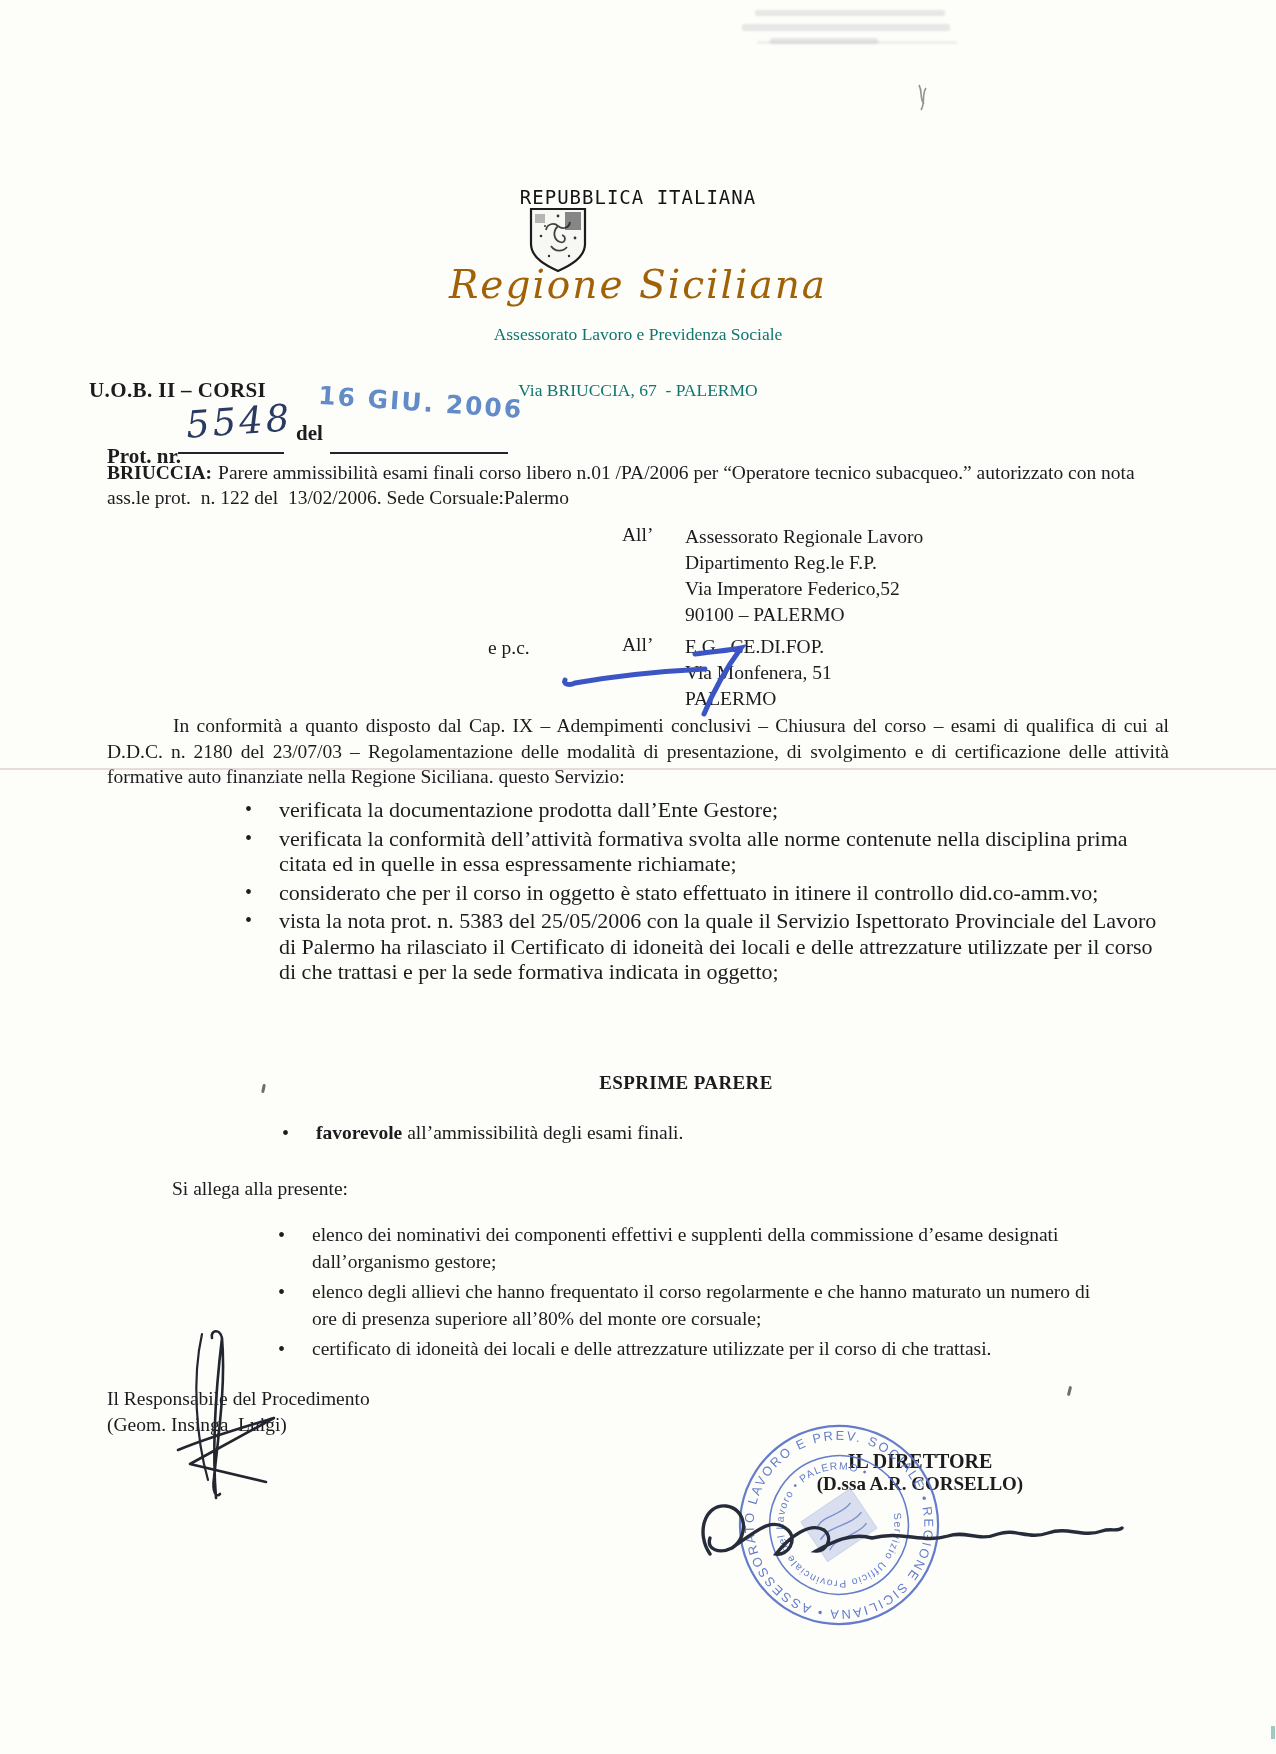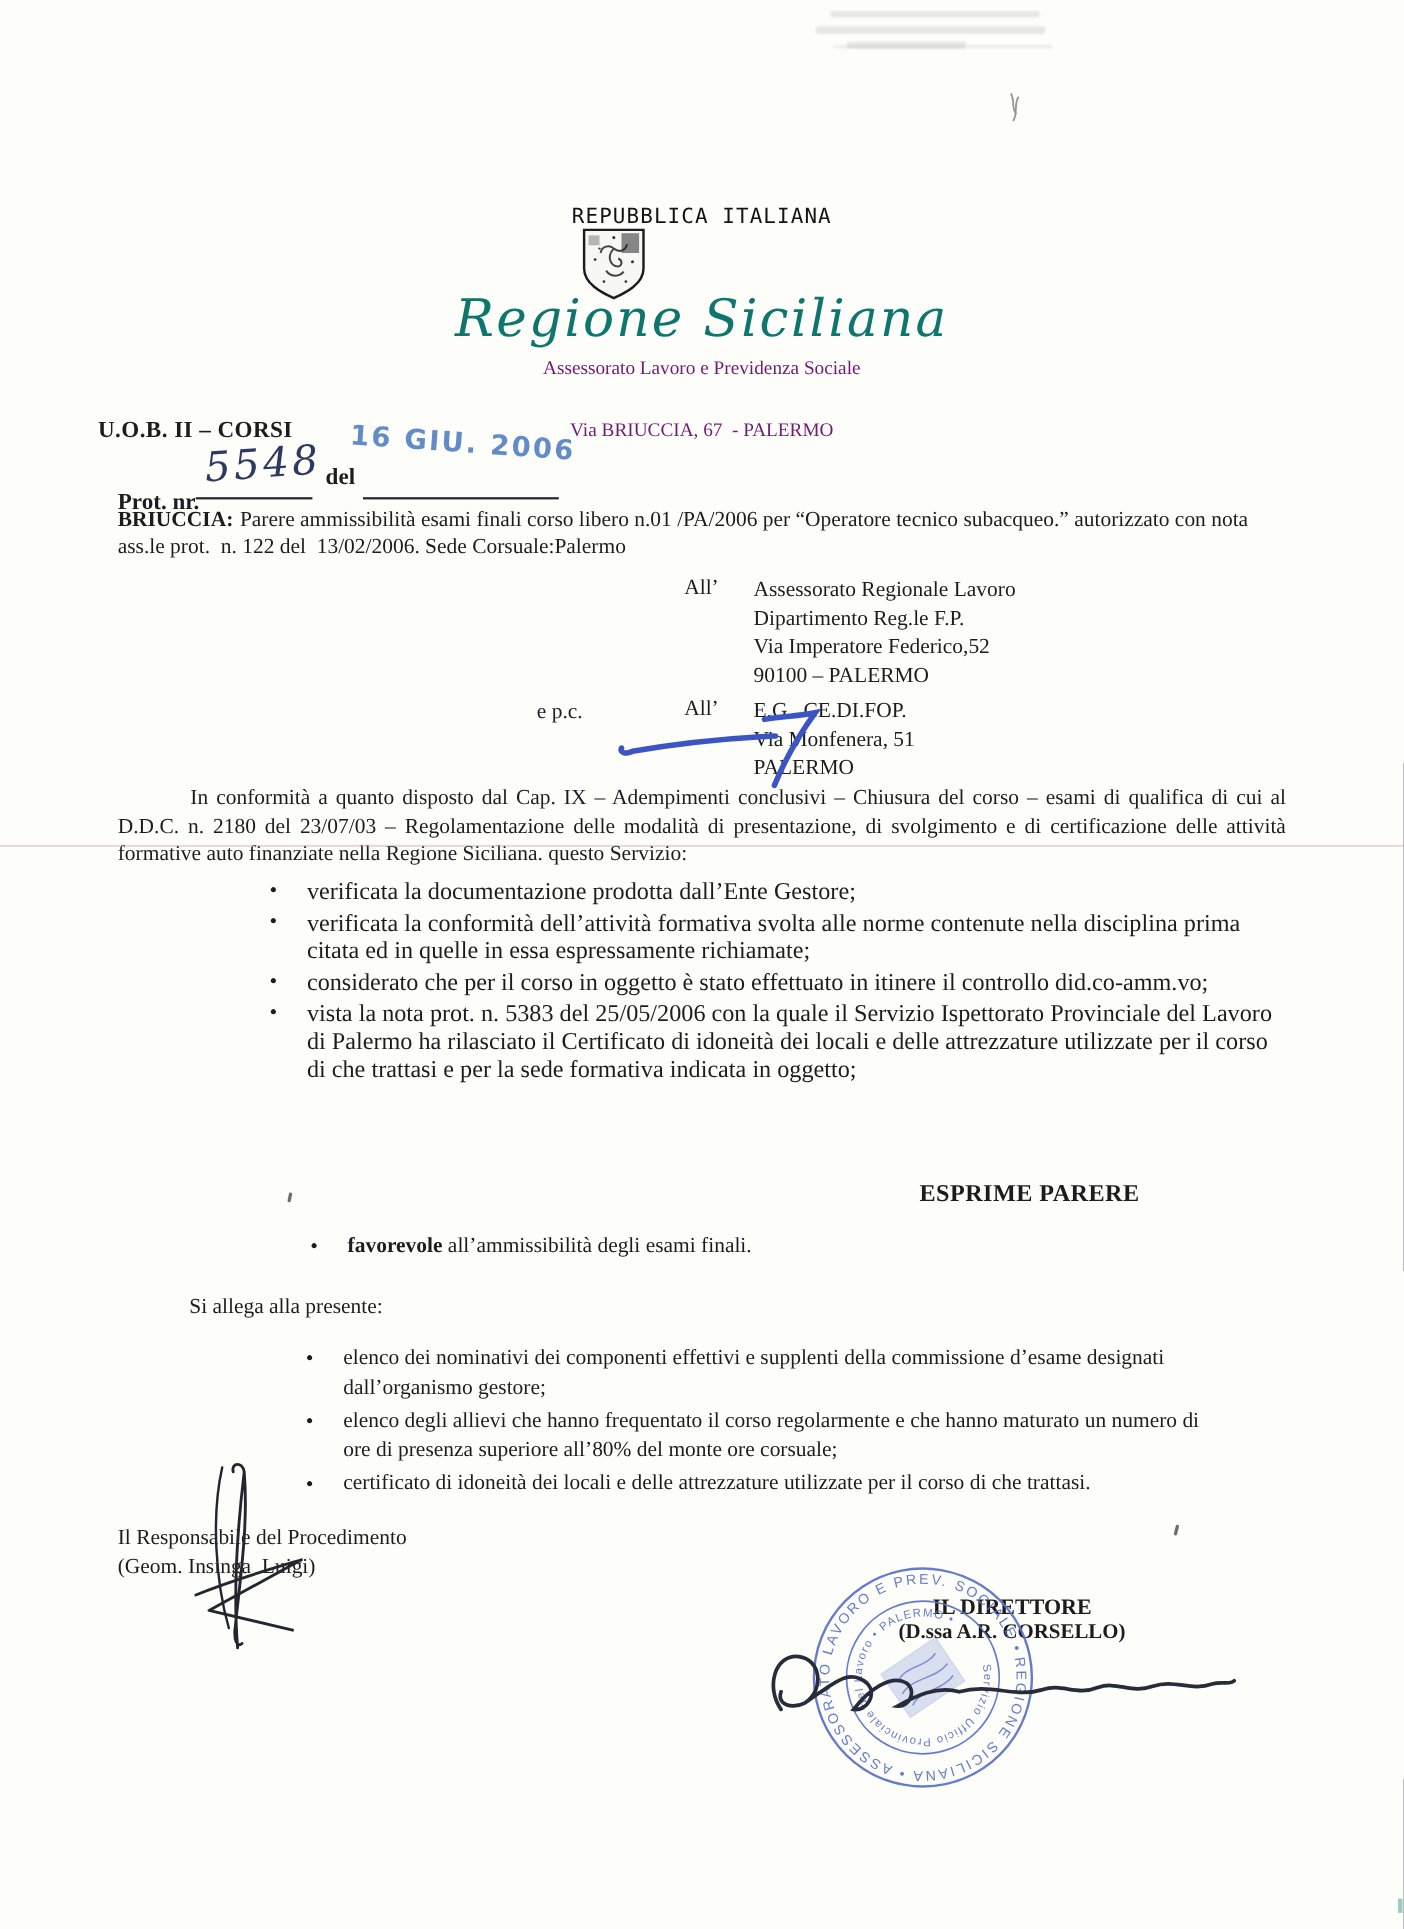--- a/index.html
+++ b/index.html
@@ -5,22 +5,22 @@
   html,body{margin:0;padding:0;background:#888;}
   .page{
     position:relative;width:1276px;height:1754px;margin:0 auto;
     background:#fdfdfa;overflow:hidden;
     font-family:"Liberation Serif", serif;color:#1c1c1e;
   }
   .abs{position:absolute;}
   .center{left:0;width:1276px;text-align:center;}
   
   .republic{top:186px;font-family:"DejaVu Sans Mono", monospace;font-size:19px;letter-spacing:1px;color:#141414;}
-  .region-script{top:262px;font-family:"DejaVu Serif", serif;font-style:italic;font-size:47px;letter-spacing:2px;color:#0f766e;}
-  .dept{font-size:17.5px;color:#701a75;}
+  .region-script{top:262px;font-family:"DejaVu Serif", serif;font-style:italic;font-size:39px;letter-spacing:2px;color:#a16207;}
+  .dept{font-size:17.5px;color:#0f766e;}
   .dept1{top:324px;} .dept2{top:342px;} .dept3{top:380px;}
   
   .uob{top:378px;left:89px;font-size:21px;font-weight:bold;letter-spacing:.4px;}
   .prot-label{top:444px;left:107px;font-size:21px;font-weight:bold;}
   .prot-number{top:400px;left:186px;font-family:"DejaVu Serif", serif;font-style:italic;font-size:37px;
     color:#2b3a63;transform:rotate(-4deg);letter-spacing:3px;}
   .u-line{height:0;border-bottom:2.5px solid #23232d;}
   .uline1{top:452px;left:178px;width:106px;}
   .del-label{top:421px;left:296px;font-size:21px;font-weight:bold;}
   .uline2{top:452px;left:330px;width:178px;}
@@ -36,21 +36,21 @@
   .epc{top:637px;left:488px;font-size:19.5px;}
   .salut2{top:634px;left:622px;font-size:19.5px;}
   .addr2{top:634px;left:685px;font-size:19.5px;line-height:26px;}
   
   .paragraph{top:713px;left:107px;width:1062px;font-size:19.5px;line-height:25.5px;
     text-align:justify;text-indent:66px;}
   ul.blist{margin:0;padding:0;list-style:none;}
   ul.blist li{position:relative;padding-left:34px;margin-bottom:3px;}
   ul.blist li::before{content:"•";position:absolute;left:0;top:0;font-size:20px;}
   .list1{top:797px;left:245px;width:925px;font-size:22px;line-height:25.5px;}
-  .esprime{top:1072px;left:336px;width:700px;text-align:right;font-weight:bold;font-size:22px;letter-spacing:.4px;}
+  .esprime{top:1072px;left:336px;width:700px;text-align:center;font-weight:bold;font-size:19px;letter-spacing:.4px;}
   .verdict{top:1122px;left:282px;width:800px;font-size:19.5px;padding-left:34px;}
   .verdict::before{content:"•";position:absolute;left:0;top:0;font-size:20px;}
   .allega{top:1178px;left:172px;font-size:19.5px;}
   .list2{top:1222px;left:278px;width:832px;font-size:19.5px;line-height:26.5px;}
   ul.list2 li{margin-bottom:4px;}
   
   .resp{top:1386px;left:107px;font-size:19.5px;line-height:26px;}
   .dir{top:1450px;left:795px;width:250px;text-align:center;font-weight:bold;}
   .dir .l1{font-size:20px;} .dir .l2{font-size:19px;}
   

